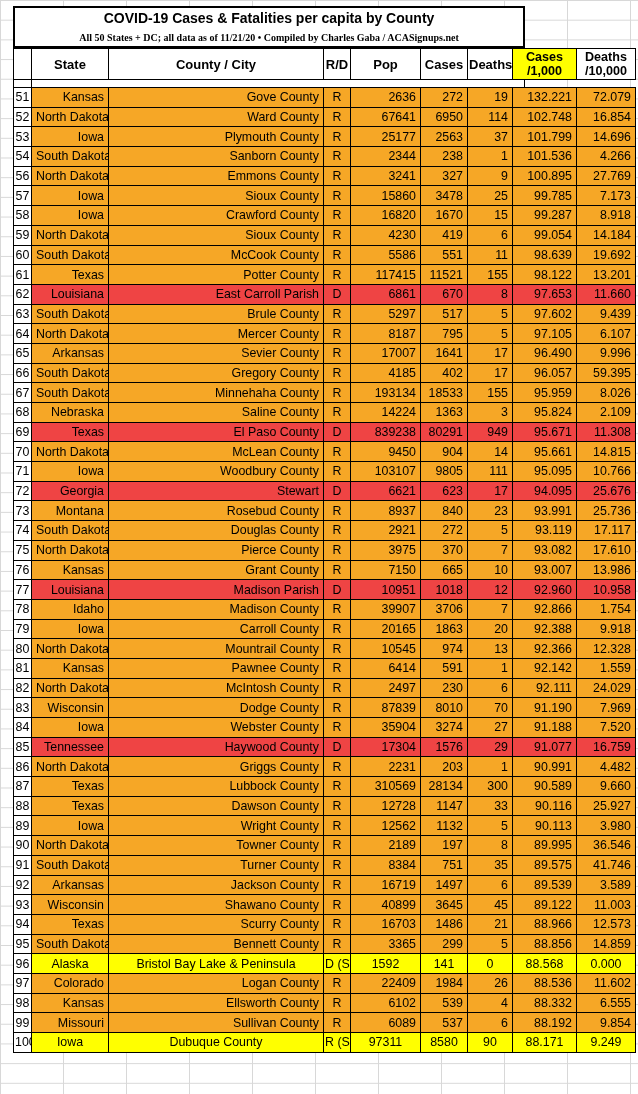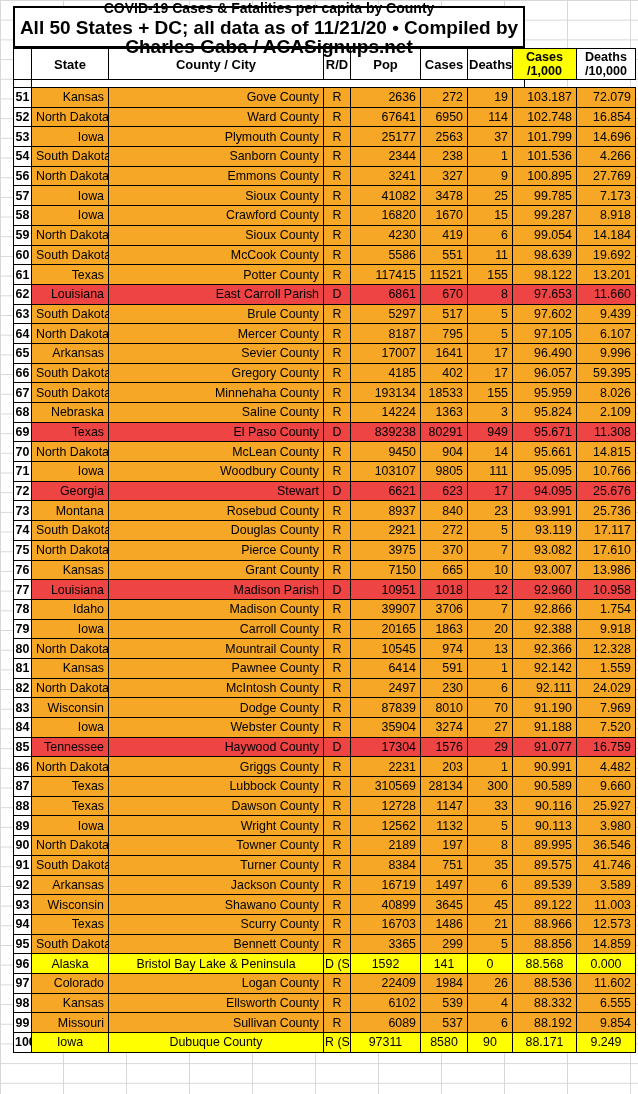--- a/index.html
+++ b/index.html
@@ -14,39 +14,39 @@
     background-size: 63px 19.7px;
   }
   .sheet { position: absolute; left: 13px; top: 6px; width: 512px; background: #fff; }
 
   .title-box {
     border: 2px solid #000; height: 42px; background: #fff;
     display: flex; flex-direction: column; justify-content: center;
     text-align: center; font-weight: bold;
   }
   .title-line1 { font-size: 14px; line-height: 20px; }
-  .title-line2 { font-size: 19px; line-height: 19px; }
+  .title-line2 { font-size: 10px; line-height: 19px; font-family: Liberation Serif, serif; }
 
   table.grid { border-collapse: collapse; table-layout: fixed; width: 622px; }
   table.grid td, table.grid th { border: 1px solid #000; overflow: hidden; white-space: nowrap; }
 
   thead th {
     height: 31px; font-size: 13px; font-weight: bold; text-align: center;
     vertical-align: middle; background: #fff; padding: 0 1px;
   }
   th.hl { background: #ffff00; }
   th .l1, th .l2 { line-height: 14px; font-size: 12.6px; }
 
   .spacer { position: relative; height: 7px; background: #fff;
     border-left: 1px solid #000; border-right: 1px solid #000; }
   .spacer .sp-line { position: absolute; left: 17px; top: 0; bottom: 0; width: 0;
     border-left: 1px solid #000; }
 
   tbody td { height: 19.7px; font-size: 12.4px; padding: 0 4px; }
-  td.rank  { text-align: center; font-weight: bold; background: #fff; padding: 0 1px; }
+  td.rank  { text-align: center; font-weight: normal; background: #fff; padding: 0 1px; }
   td.al-r  { text-align: right; }
   td.al-c  { text-align: center; padding: 0 1px; }
 
   tr.row-orange td:not(.rank) { background: #f6a726; }
   tr.row-blue   td:not(.rank) { background: #ef4444; }
   tr.row-yellow td:not(.rank) { background: #ffff00; text-align: center; }
 </style>
 </head>
 <body>
 
@@ -108,21 +108,21 @@
     </colgroup>
     <tbody>
         <tr class="row-orange">
           <td class="rank">51</td>
           <td class="al-r">Kansas</td>
           <td class="al-r">Gove County</td>
           <td class="al-c">R</td>
           <td class="al-r">2636</td>
           <td class="al-r">272</td>
           <td class="al-r">19</td>
-          <td class="al-r">103.187</td>
+          <td class="al-r">132.221</td>
           <td class="al-r">72.079</td>
         </tr>
         <tr class="row-orange">
           <td class="rank">52</td>
           <td class="al-r">North Dakota</td>
           <td class="al-r">Ward County</td>
           <td class="al-c">R</td>
           <td class="al-r">67641</td>
           <td class="al-r">6950</td>
           <td class="al-r">114</td>
@@ -160,21 +160,21 @@
           <td class="al-r">327</td>
           <td class="al-r">9</td>
           <td class="al-r">100.895</td>
           <td class="al-r">27.769</td>
         </tr>
         <tr class="row-orange">
           <td class="rank">57</td>
           <td class="al-r">Iowa</td>
           <td class="al-r">Sioux County</td>
           <td class="al-c">R</td>
-          <td class="al-r">41082</td>
+          <td class="al-r">15860</td>
           <td class="al-r">3478</td>
           <td class="al-r">25</td>
           <td class="al-r">99.785</td>
           <td class="al-r">7.173</td>
         </tr>
         <tr class="row-orange">
           <td class="rank">58</td>
           <td class="al-r">Iowa</td>
           <td class="al-r">Crawford County</td>
           <td class="al-c">R</td>

